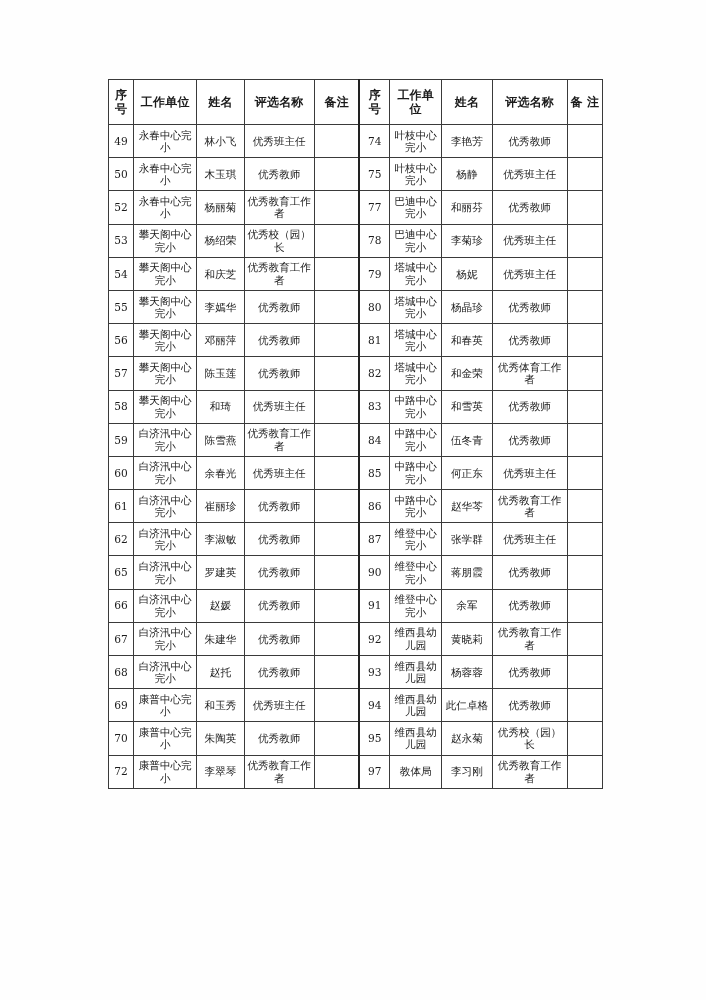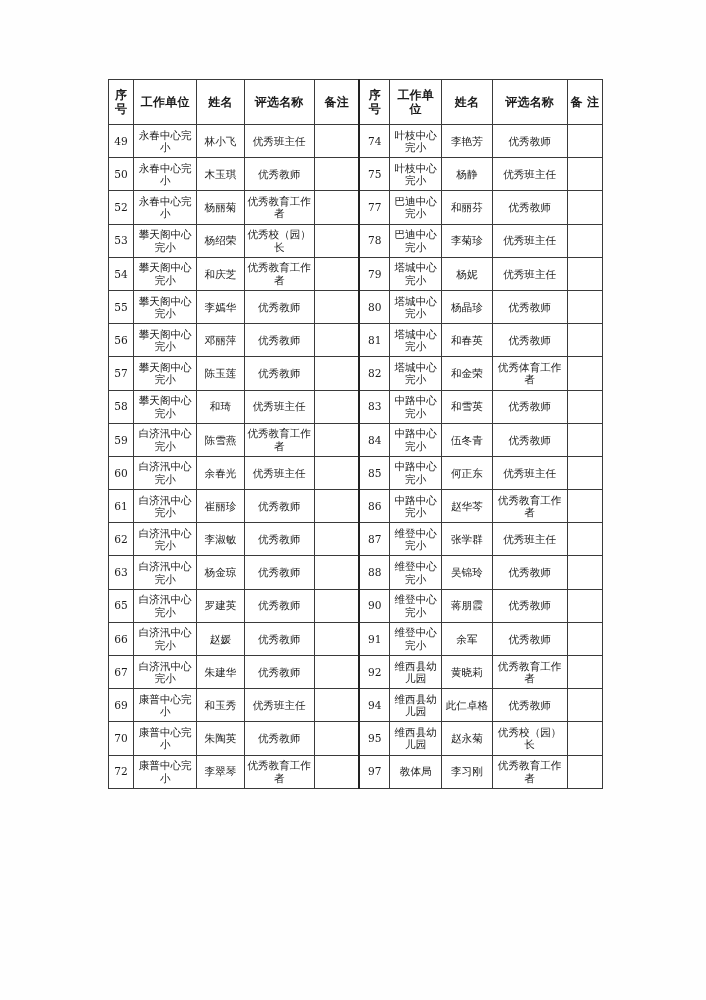--- a/index.html
+++ b/index.html
@@ -263,32 +263,20 @@
             <td>李淑敏</td>
             <td>优秀教师</td>
             <td class="remark-cell"></td>
             <td class="num-cell mid-sep">87</td>
             <td>维登中心完小</td>
             <td>张学群</td>
             <td>优秀班主任</td>
             <td class="remark-cell"></td>
           </tr>
           <tr>
-            <td class="num-cell">63</td>
-            <td>白济汛中心完小</td>
-            <td>杨金琼</td>
-            <td>优秀教师</td>
-            <td class="remark-cell"></td>
-            <td class="num-cell mid-sep">88</td>
-            <td>维登中心完小</td>
-            <td>吴锦玲</td>
-            <td>优秀教师</td>
-            <td class="remark-cell"></td>
-          </tr>
-          <tr>
             <td class="num-cell">65</td>
             <td>白济汛中心完小</td>
             <td>罗建英</td>
             <td>优秀教师</td>
             <td class="remark-cell"></td>
             <td class="num-cell mid-sep">90</td>
             <td>维登中心完小</td>
             <td>蒋朋霞</td>
             <td>优秀教师</td>
             <td class="remark-cell"></td>
@@ -308,20 +296,32 @@
           <tr>
             <td class="num-cell">67</td>
             <td>白济汛中心完小</td>
             <td>朱建华</td>
             <td>优秀教师</td>
             <td class="remark-cell"></td>
             <td class="num-cell mid-sep">92</td>
             <td>维西县幼儿园</td>
             <td>黄晓莉</td>
             <td>优秀教育工作者</td>
+            <td class="remark-cell"></td>
+          </tr>
+          <tr>
+            <td class="num-cell">68</td>
+            <td>白济汛中心完小</td>
+            <td>赵托</td>
+            <td>优秀教师</td>
+            <td class="remark-cell"></td>
+            <td class="num-cell mid-sep">93</td>
+            <td>维西县幼儿园</td>
+            <td>杨蓉蓉</td>
+            <td>优秀教师</td>
             <td class="remark-cell"></td>
           </tr>
           <tr>
             <td class="num-cell">69</td>
             <td>康普中心完 小</td>
             <td>和玉秀</td>
             <td>优秀班主任</td>
             <td class="remark-cell"></td>
             <td class="num-cell mid-sep">94</td>
             <td>维西县幼儿园</td>

